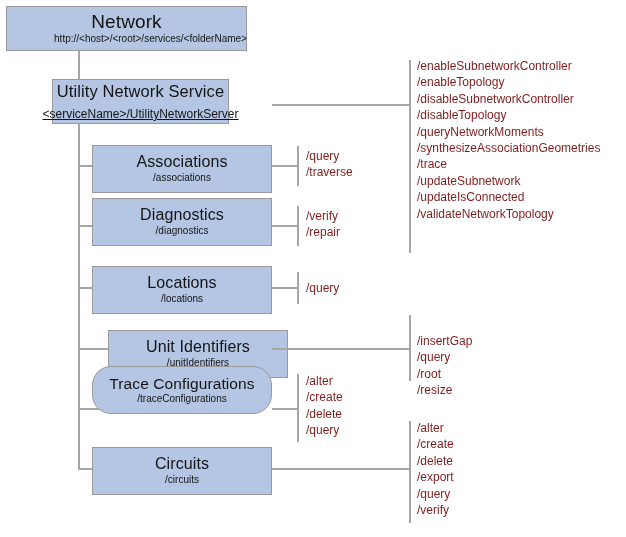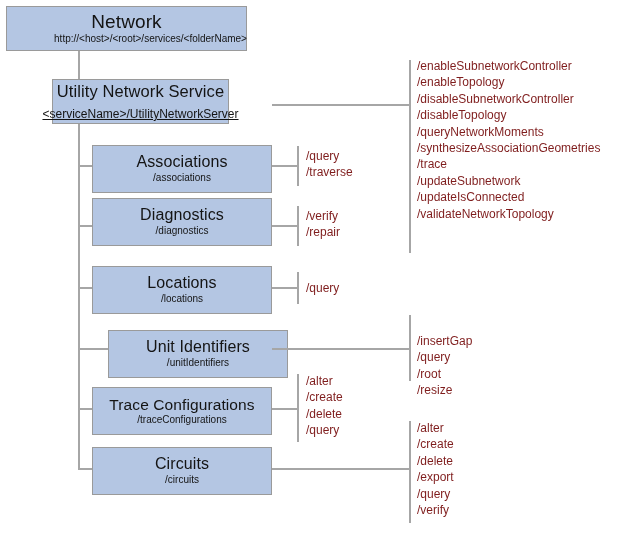--- a/index.html
+++ b/index.html
@@ -55,21 +55,21 @@
 
   
   .child { width: 180px; height: 48px; left: 92px; }
   .child .title { font-size: 16px; }
   .child .sub { font-size: 10px; }
 
   #node-associations { top: 145px; }
   #node-diagnostics  { top: 198px; justify-content: center; }
   #node-locations    { top: 266px; }
   #node-unitids      { top: 330px; margin-left: 16px; }
-  #node-traceconfigs { top: 387px; }
+  #node-traceconfigs { top: 366px; border-radius: 19px; }
   #node-circuits     { top: 447px; align-items: center; }
 
   #node-traceconfigs .title { font-size: 15.5px; }
 
   
   .ln-h {
     position: absolute;
     height: 2px;
     background: #a6a6a6;
   }

